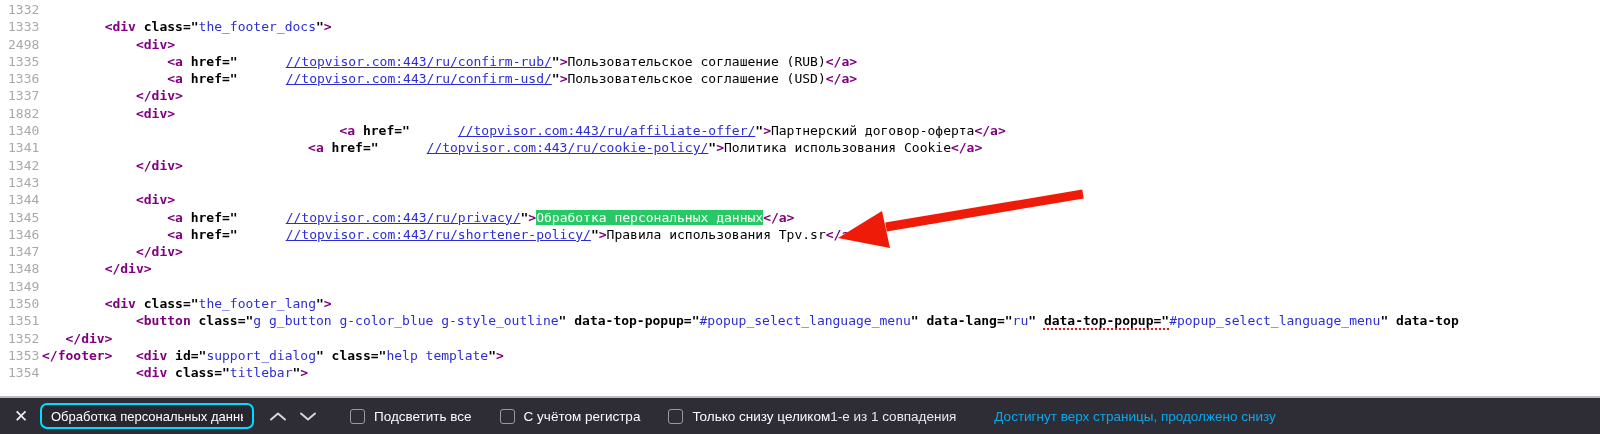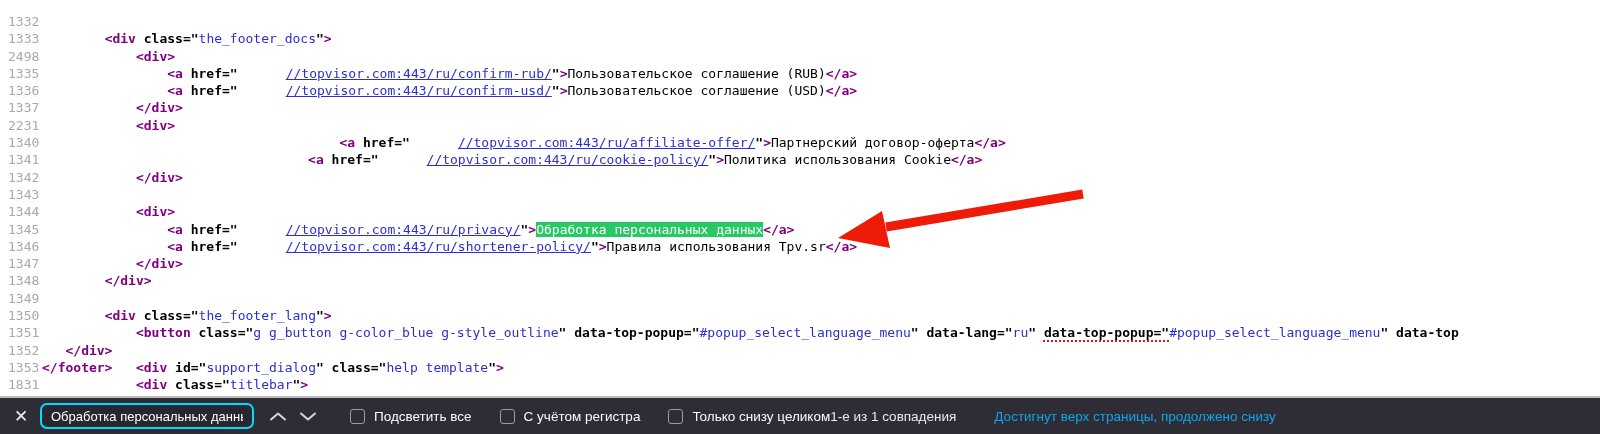--- a/index.html
+++ b/index.html
@@ -6,21 +6,21 @@
     --tag:#800080; --attr:#000000; --value:#2d2dd4; --link:#2d2dd4;
     --error-underline:#e8130c; --match-highlight-bg:#26c964; --match-highlight-text:#ffffff;
     --arrow:#ee1b09; --findbar-bg:#2e2d36; --findbar-text:#fbfbfe;
     --focus-ring:#00ddff; --line-number:#a9a9a9;
   }
   *{box-sizing:border-box;}
   body{margin:0;background:#888;}
   .screen{position:relative;width:1600px;height:434px;background:#ffffff;overflow:hidden;
           font-family:"DejaVu Sans Mono","Liberation Mono",monospace;}
   
-  .source-area{position:absolute;left:0;top:12px;right:0;height:394px;overflow:hidden;
+  .source-area{position:absolute;left:0;top:0;right:0;height:394px;overflow:hidden;
                padding:1px 0 0 8px;font-size:13px;line-height:17.3px;}
   .code-line{white-space:pre;height:17.3px;}
   .line-num{display:inline-block;width:34px;color:var(--line-number);font-weight:normal;}
   .line-code{white-space:pre;color:#000;}
   .tk-tag{color:var(--tag);font-weight:bold;}
   .tk-attr{color:var(--attr);font-weight:bold;}
   .tk-punct{color:#000;font-weight:bold;}
   .tk-val{color:var(--value);}
   .tk-link{color:var(--link);text-decoration:underline;cursor:pointer;margin-left:48px;}
   .tk-text{color:#000;}
@@ -58,36 +58,36 @@
 
 <div class="screen">
 
   <div class="source-area">
       <div class="code-line"><span class="line-num">1332</span><span class="line-code"></span></div>
       <div class="code-line"><span class="line-num">1333</span><span class="line-code"><span class="tk-sp">        </span><span class="tk-tag">&lt;div</span><span class="tk-attr"> class</span><span class="tk-punct">="</span><span class="tk-val">the_footer_docs</span><span class="tk-punct">"</span><span class="tk-tag">&gt;</span></span></div>
       <div class="code-line"><span class="line-num">2498</span><span class="line-code"><span class="tk-sp">            </span><span class="tk-tag">&lt;div&gt;</span></span></div>
       <div class="code-line"><span class="line-num">1335</span><span class="line-code"><span class="tk-sp">                </span><span class="tk-tag">&lt;a</span><span class="tk-attr"> href</span><span class="tk-punct">="</span><span class="tk-link">//topvisor.com:443/ru/confirm-rub/</span><span class="tk-punct">"</span><span class="tk-tag">&gt;</span><span class="tk-text">Пользовательское соглашение (RUB)</span><span class="tk-tag">&lt;/a&gt;</span></span></div>
       <div class="code-line"><span class="line-num">1336</span><span class="line-code"><span class="tk-sp">                </span><span class="tk-tag">&lt;a</span><span class="tk-attr"> href</span><span class="tk-punct">="</span><span class="tk-link">//topvisor.com:443/ru/confirm-usd/</span><span class="tk-punct">"</span><span class="tk-tag">&gt;</span><span class="tk-text">Пользовательское соглашение (USD)</span><span class="tk-tag">&lt;/a&gt;</span></span></div>
       <div class="code-line"><span class="line-num">1337</span><span class="line-code"><span class="tk-sp">            </span><span class="tk-tag">&lt;/div&gt;</span></span></div>
-      <div class="code-line"><span class="line-num">2231</span><span class="line-code"><span class="tk-sp">            </span><span class="tk-tag">&lt;div&gt;</span></span></div>
+      <div class="code-line"><span class="line-num">1882</span><span class="line-code"><span class="tk-sp">            </span><span class="tk-tag">&lt;div&gt;</span></span></div>
       <div class="code-line"><span class="line-num">1340</span><span class="line-code"><span class="tk-sp">                                      </span><span class="tk-tag">&lt;a</span><span class="tk-attr"> href</span><span class="tk-punct">="</span><span class="tk-link">//topvisor.com:443/ru/affiliate-offer/</span><span class="tk-punct">"</span><span class="tk-tag">&gt;</span><span class="tk-text">Партнерский договор-оферта</span><span class="tk-tag">&lt;/a&gt;</span></span></div>
       <div class="code-line"><span class="line-num">1341</span><span class="line-code"><span class="tk-sp">                                  </span><span class="tk-tag">&lt;a</span><span class="tk-attr"> href</span><span class="tk-punct">="</span><span class="tk-link">//topvisor.com:443/ru/cookie-policy/</span><span class="tk-punct">"</span><span class="tk-tag">&gt;</span><span class="tk-text">Политика использования Cookie</span><span class="tk-tag">&lt;/a&gt;</span></span></div>
       <div class="code-line"><span class="line-num">1342</span><span class="line-code"><span class="tk-sp">            </span><span class="tk-tag">&lt;/div&gt;</span></span></div>
       <div class="code-line"><span class="line-num">1343</span><span class="line-code"></span></div>
       <div class="code-line"><span class="line-num">1344</span><span class="line-code"><span class="tk-sp">            </span><span class="tk-tag">&lt;div&gt;</span></span></div>
       <div class="code-line"><span class="line-num">1345</span><span class="line-code"><span class="tk-sp">                </span><span class="tk-tag">&lt;a</span><span class="tk-attr"> href</span><span class="tk-punct">="</span><span class="tk-link">//topvisor.com:443/ru/privacy/</span><span class="tk-punct">"</span><span class="tk-tag">&gt;</span><span class="tk-hl">Обработка персональных данных</span><span class="tk-tag">&lt;/a&gt;</span></span></div>
       <div class="code-line"><span class="line-num">1346</span><span class="line-code"><span class="tk-sp">                </span><span class="tk-tag">&lt;a</span><span class="tk-attr"> href</span><span class="tk-punct">="</span><span class="tk-link">//topvisor.com:443/ru/shortener-policy/</span><span class="tk-punct">"</span><span class="tk-tag">&gt;</span><span class="tk-text">Правила использования Tpv.sr</span><span class="tk-tag">&lt;/a&gt;</span></span></div>
       <div class="code-line"><span class="line-num">1347</span><span class="line-code"><span class="tk-sp">            </span><span class="tk-tag">&lt;/div&gt;</span></span></div>
       <div class="code-line"><span class="line-num">1348</span><span class="line-code"><span class="tk-sp">        </span><span class="tk-tag">&lt;/div&gt;</span></span></div>
       <div class="code-line"><span class="line-num">1349</span><span class="line-code"></span></div>
       <div class="code-line"><span class="line-num">1350</span><span class="line-code"><span class="tk-sp">        </span><span class="tk-tag">&lt;div</span><span class="tk-attr"> class</span><span class="tk-punct">="</span><span class="tk-val">the_footer_lang</span><span class="tk-punct">"</span><span class="tk-tag">&gt;</span></span></div>
       <div class="code-line"><span class="line-num">1351</span><span class="line-code"><span class="tk-sp">            </span><span class="tk-tag">&lt;button</span><span class="tk-attr"> class</span><span class="tk-punct">="</span><span class="tk-val">g g_button g-color_blue g-style_outline</span><span class="tk-punct">"</span><span class="tk-attr"> data-top-popup</span><span class="tk-punct">="</span><span class="tk-val">#popup_select_language_menu</span><span class="tk-punct">"</span><span class="tk-attr"> data-lang</span><span class="tk-punct">="</span><span class="tk-val">ru</span><span class="tk-punct">"</span><span class="tk-sp"> </span><span class="tk-attr tk-err">data-top-popup="</span><span class="tk-val">#popup_select_language_menu</span><span class="tk-punct">"</span><span class="tk-attr"> data-top</span></span></div>
       <div class="code-line"><span class="line-num">1352</span><span class="line-code"><span class="tk-sp">   </span><span class="tk-tag">&lt;/div&gt;</span></span></div>
       <div class="code-line"><span class="line-num">1353</span><span class="line-code"><span class="tk-tag">&lt;/footer&gt;</span><span class="tk-sp">   </span><span class="tk-tag">&lt;div</span><span class="tk-attr"> id</span><span class="tk-punct">="</span><span class="tk-val">support_dialog</span><span class="tk-punct">"</span><span class="tk-attr"> class</span><span class="tk-punct">="</span><span class="tk-val">help template</span><span class="tk-punct">"</span><span class="tk-tag">&gt;</span></span></div>
-      <div class="code-line"><span class="line-num">1831</span><span class="line-code"><span class="tk-sp">            </span><span class="tk-tag">&lt;div</span><span class="tk-attr"> class</span><span class="tk-punct">="</span><span class="tk-val">titlebar</span><span class="tk-punct">"</span><span class="tk-tag">&gt;</span></span></div>
+      <div class="code-line"><span class="line-num">1354</span><span class="line-code"><span class="tk-sp">            </span><span class="tk-tag">&lt;div</span><span class="tk-attr"> class</span><span class="tk-punct">="</span><span class="tk-val">titlebar</span><span class="tk-punct">"</span><span class="tk-tag">&gt;</span></span></div>
     </div>
 
   <svg class="arrow-overlay" width="1600" height="394" viewBox="0 0 1600 394">
     <line class="arrow-shaft" x1="1083" y1="194" x2="886" y2="227"></line>
     <polygon class="arrow-head" points="838,238 882,211 890,248"></polygon>
   </svg>
 
   <div class="findbar">
     <span class="fb-close">✕</span>
     <input class="fb-input" type="text" value="Обработка персональных данных" style="">

